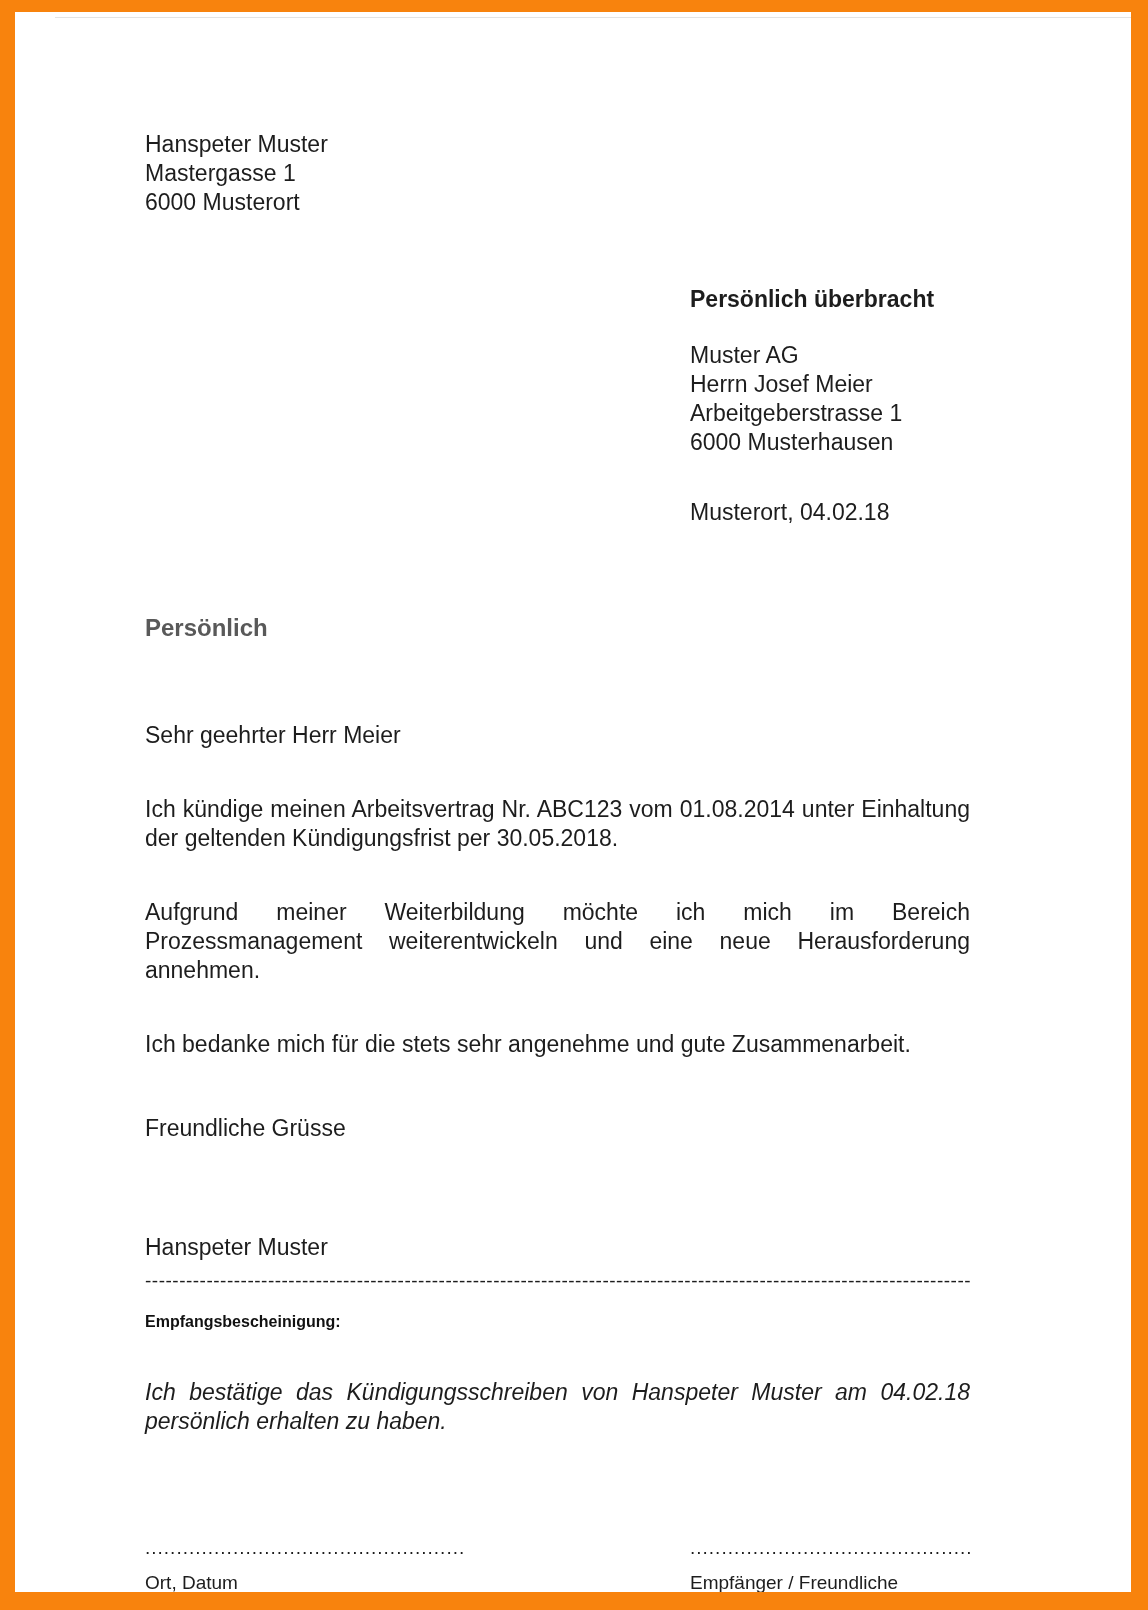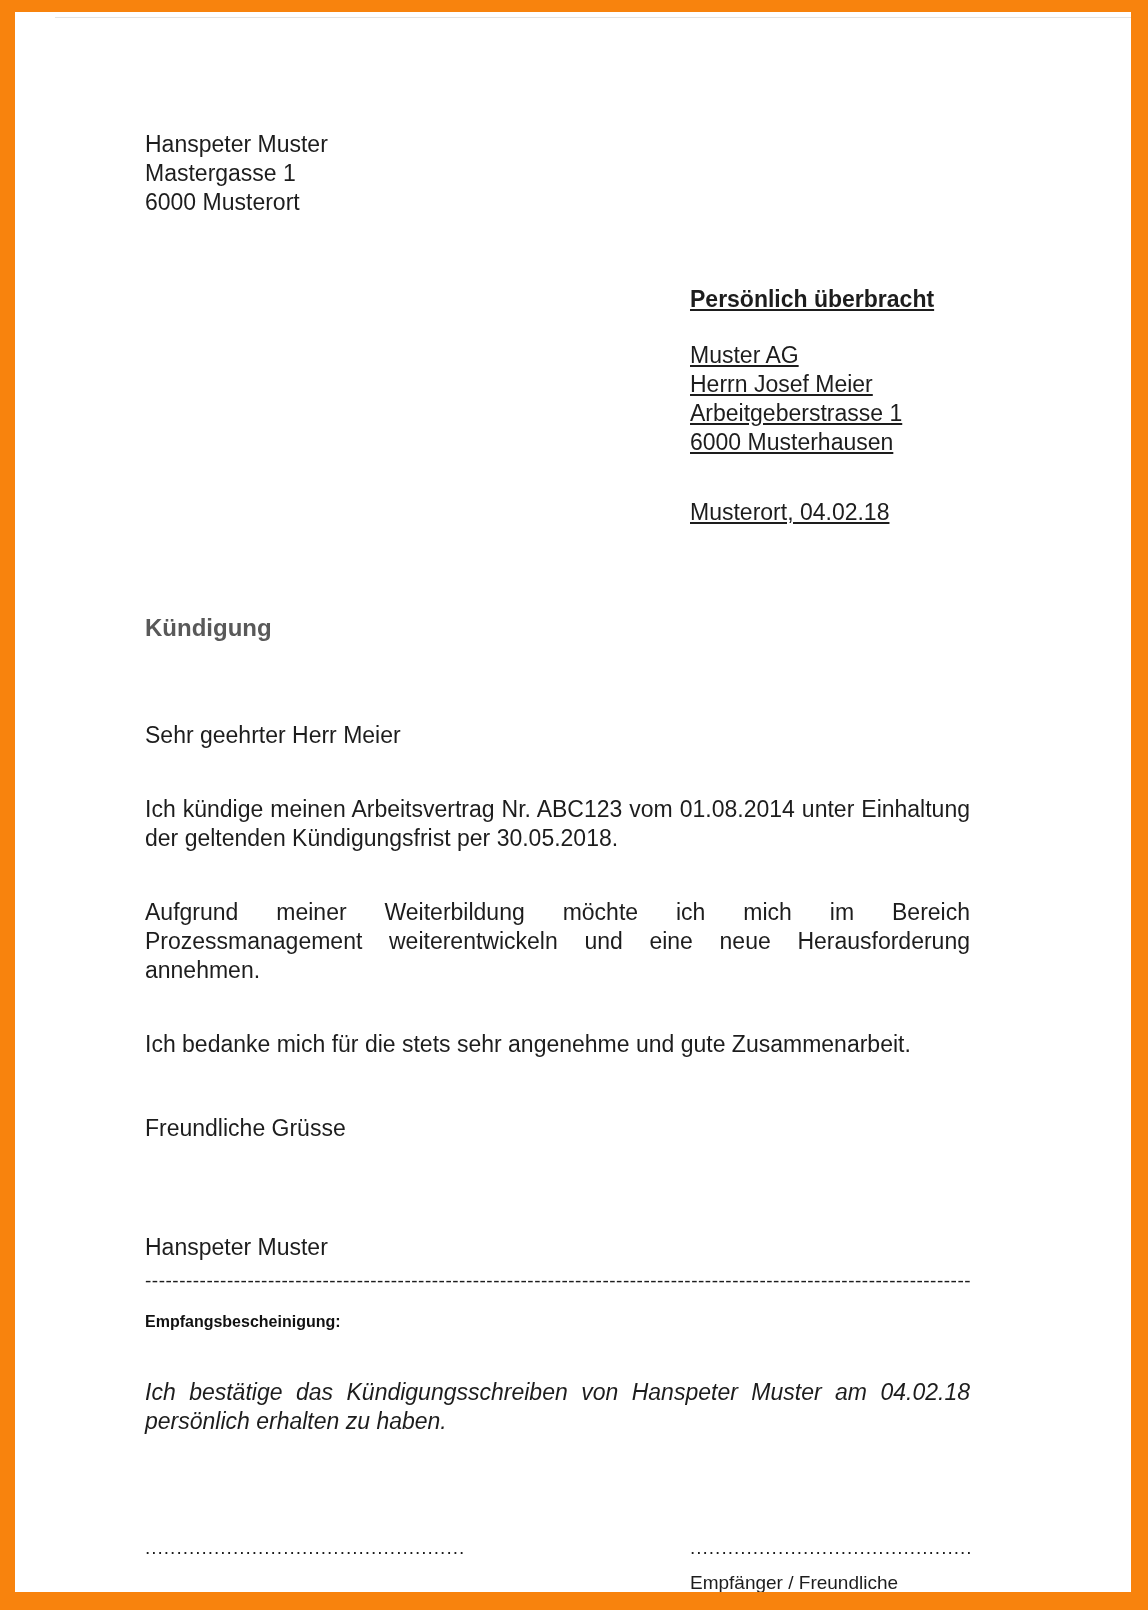--- a/index.html
+++ b/index.html
@@ -33,21 +33,20 @@
   }
   .txt {
     font-size: 23px;
     line-height: 29px;
     color: #1d1d1d;
   }
   .sender-block { margin-top: 0; }
   .recipient-block {
     margin-top: 68px;
     margin-left: 545px;
-    text-decoration: underline;
   }
   .delivery-note {
     font-weight: bold;
     margin-bottom: 27px;
   }
   .place-date { margin-top: 41px; }
   .subject {
     margin-top: 86px;
     font-size: 24px;
     line-height: 30px;
@@ -123,41 +122,42 @@
 
     <div class="recipient-block txt">
       <div class="delivery-note">Persönlich überbracht</div>
       <div>Muster AG</div>
       <div>Herrn Josef Meier</div>
       <div>Arbeitgeberstrasse 1</div>
       <div>6000 Musterhausen</div>
       <div class="place-date">Musterort, 04.02.18</div>
     </div>
 
-    <div class="subject">Kündigung</div>
+    <div class="subject">Persönlich</div>
 
     <div class="salutation txt">Sehr geehrter Herr Meier</div>
 
     <div class="para txt">Ich kündige meinen Arbeitsvertrag Nr. ABC123 vom 01.08.2014 unter Einhaltung der geltenden Kündigungsfrist per 30.05.2018.</div>
     <div class="para txt">Aufgrund meiner Weiterbildung möchte ich mich im Bereich Prozessmanagement weiterentwickeln und eine neue Herausforderung annehmen.</div>
     <div class="para last txt">Ich bedanke mich für die stets sehr angenehme und gute Zusammenarbeit.</div>
 
     <div class="closing txt">Freundliche Grüsse</div>
 
     <div class="signature-name txt">Hanspeter Muster</div>
 
     <div class="divider">--------------------------------------------------------------------------------------------------------------------------------------------------------</div>
 
     <div class="receipt-heading">Empfangsbescheinigung:</div>
 
     <div class="receipt-body txt">Ich bestätige das Kündigungsschreiben von Hanspeter Muster am 04.02.18 persönlich erhalten zu haben.</div>
 
     <div class="signature-row">
       <div class="sig-col-left">
         <div class="sig-line">..........................................................</div>
+        <div class="sig-label">Ort, Datum</div>
       </div>
       <div class="sig-col-right">
         <div class="sig-line">....................................................</div>
         <div class="sig-label">Empfänger / Freundliche</div>
       </div>
     </div>
 
   </div>
 </div>
 

